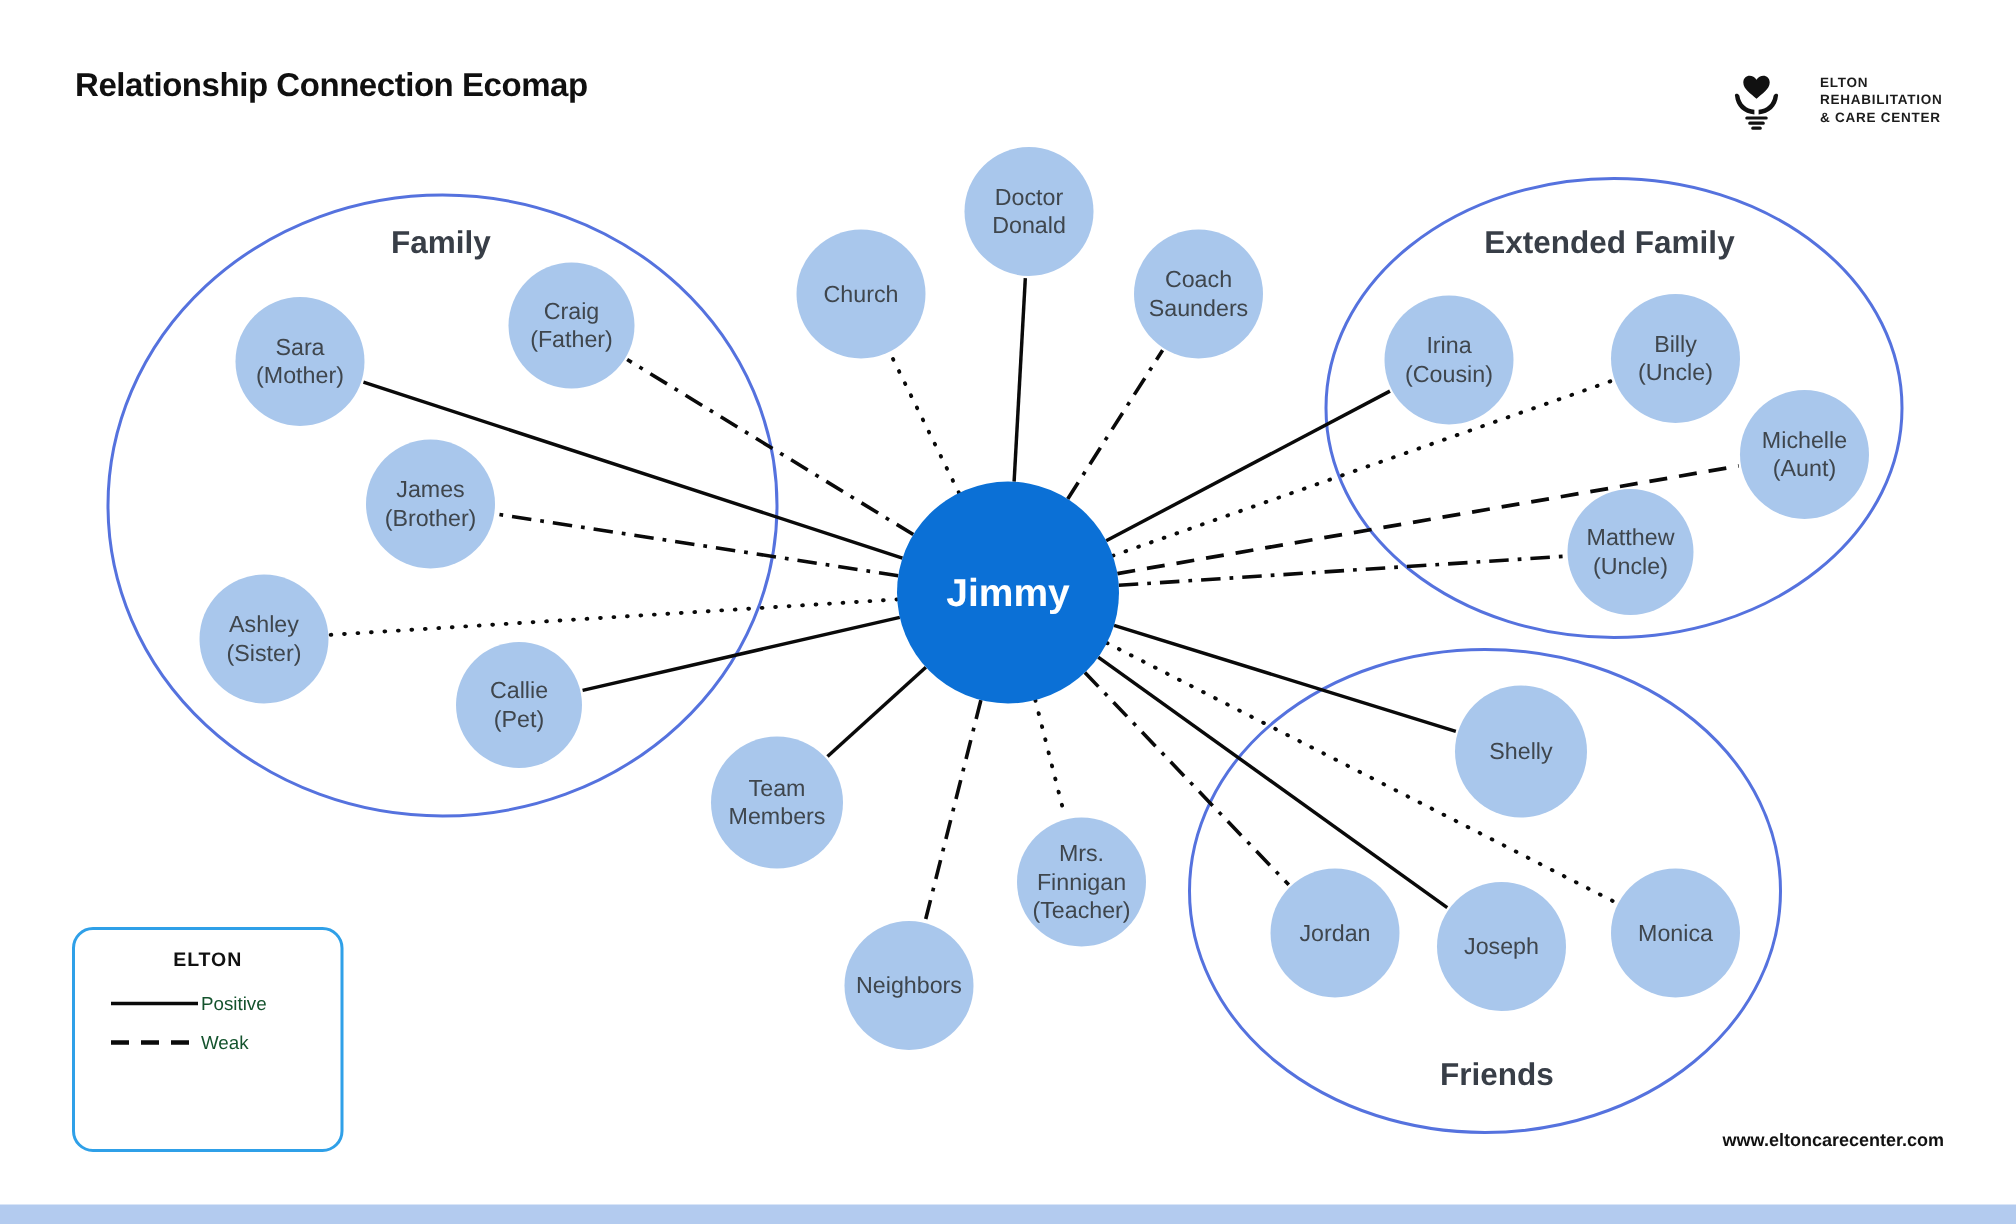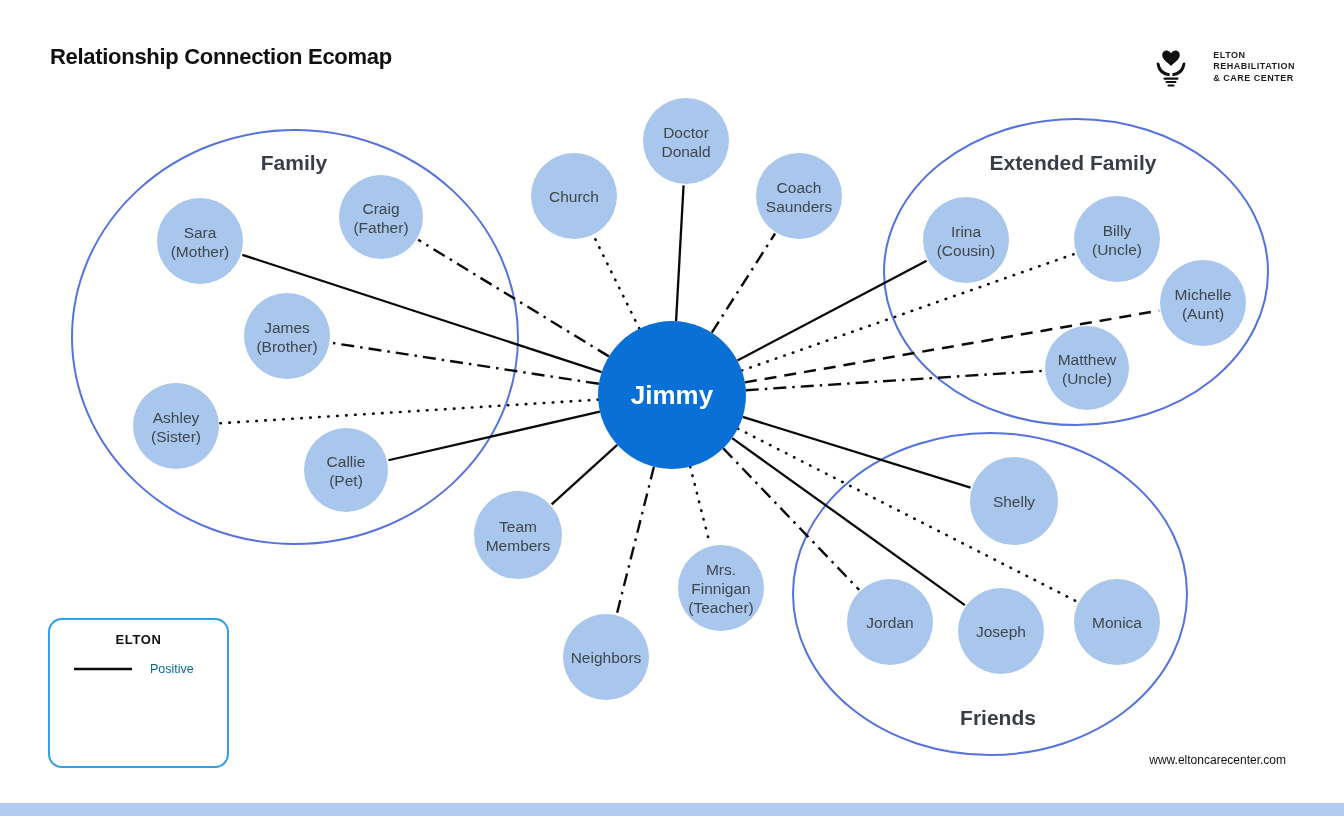--- a/index.html
+++ b/index.html
@@ -55,29 +55,28 @@
     margin-bottom: 9px;
   }
   .legend-row {
     display: flex;
     align-items: center;
     height: 26px;
     padding-left: 22px;
   }
   .legend-sample { width: 62px; height: 12px; flex: 0 0 62px; }
   .legend-label {
-    margin-left: 16px;
     font-size: 12.5px;
-    color: #0369a1;
+    color: #14532d;
   }
   .footer-url {
     position: absolute;
-    right: 58px; top: 753px;
+    right: 48px; top: 753px;
     font-size: 12px;
-    font-weight: 400;
+    font-weight: 700;
     color: #111;
   }
   .bottom-bar {
     position: absolute;
     left: 0; right: 0; bottom: 0;
     height: 13px;
     background: var(--bottom-bar, #B3CBEF);
   }
 </style>
 </head>
@@ -171,17 +170,23 @@
 
 <div class="legend-box">
   <div class="legend-title">ELTON</div>
   <div id="legend-items">
       <div class="legend-row">
         <svg class="legend-sample" viewBox="0 0 62 12">
           <line x1="2" y1="6" x2="60" y2="6" stroke="#0A0A0A" stroke-width="2.4" stroke-linecap="butt"></line>
         </svg>
         <span class="legend-label">Positive</span>
       </div>
+      <div class="legend-row">
+        <svg class="legend-sample" viewBox="0 0 62 12">
+          <line x1="2" y1="6" x2="60" y2="6" stroke="#0A0A0A" stroke-width="3" stroke-dasharray="12 8" stroke-linecap="butt"></line>
+        </svg>
+        <span class="legend-label">Weak</span>
+      </div>
     </div>
 </div>
 
 <div class="footer-url">www.eltoncarecenter.com</div>
 <div class="bottom-bar"></div>
 
 </body></html>

